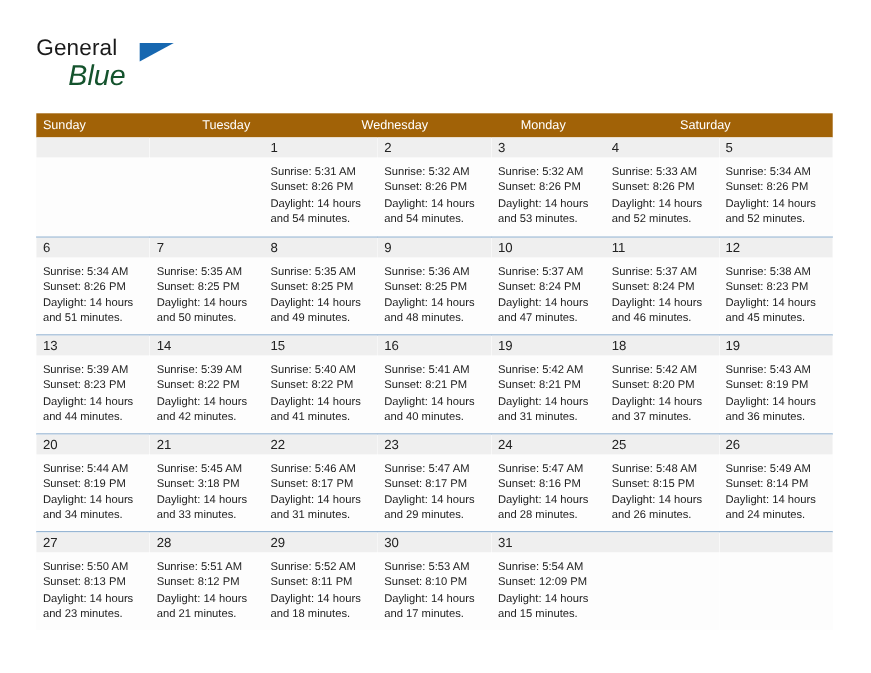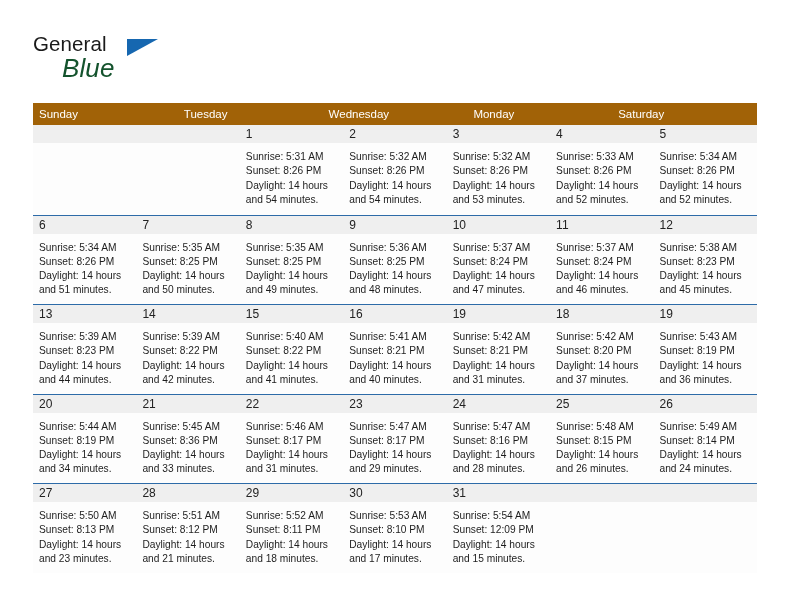--- a/index.html
+++ b/index.html
@@ -381,21 +381,21 @@
               <div class="line">Sunset: 8:19 PM</div>
               <div class="line">Daylight: 14 hours</div>
               <div class="line">and 34 minutes.</div>
             </div>
           </div>
           <div class="daycell">
             <div class="numband"></div>
             <div class="daynum">21</div>
             <div class="lines">
               <div class="line">Sunrise: 5:45 AM</div>
-              <div class="line">Sunset: 8:36 PM</div>
+              <div class="line">Sunset: 3:18 PM</div>
               <div class="line">Daylight: 14 hours</div>
               <div class="line">and 33 minutes.</div>
             </div>
           </div>
           <div class="daycell">
             <div class="numband"></div>
             <div class="daynum">22</div>
             <div class="lines">
               <div class="line">Sunrise: 5:46 AM</div>
               <div class="line">Sunset: 8:17 PM</div>

